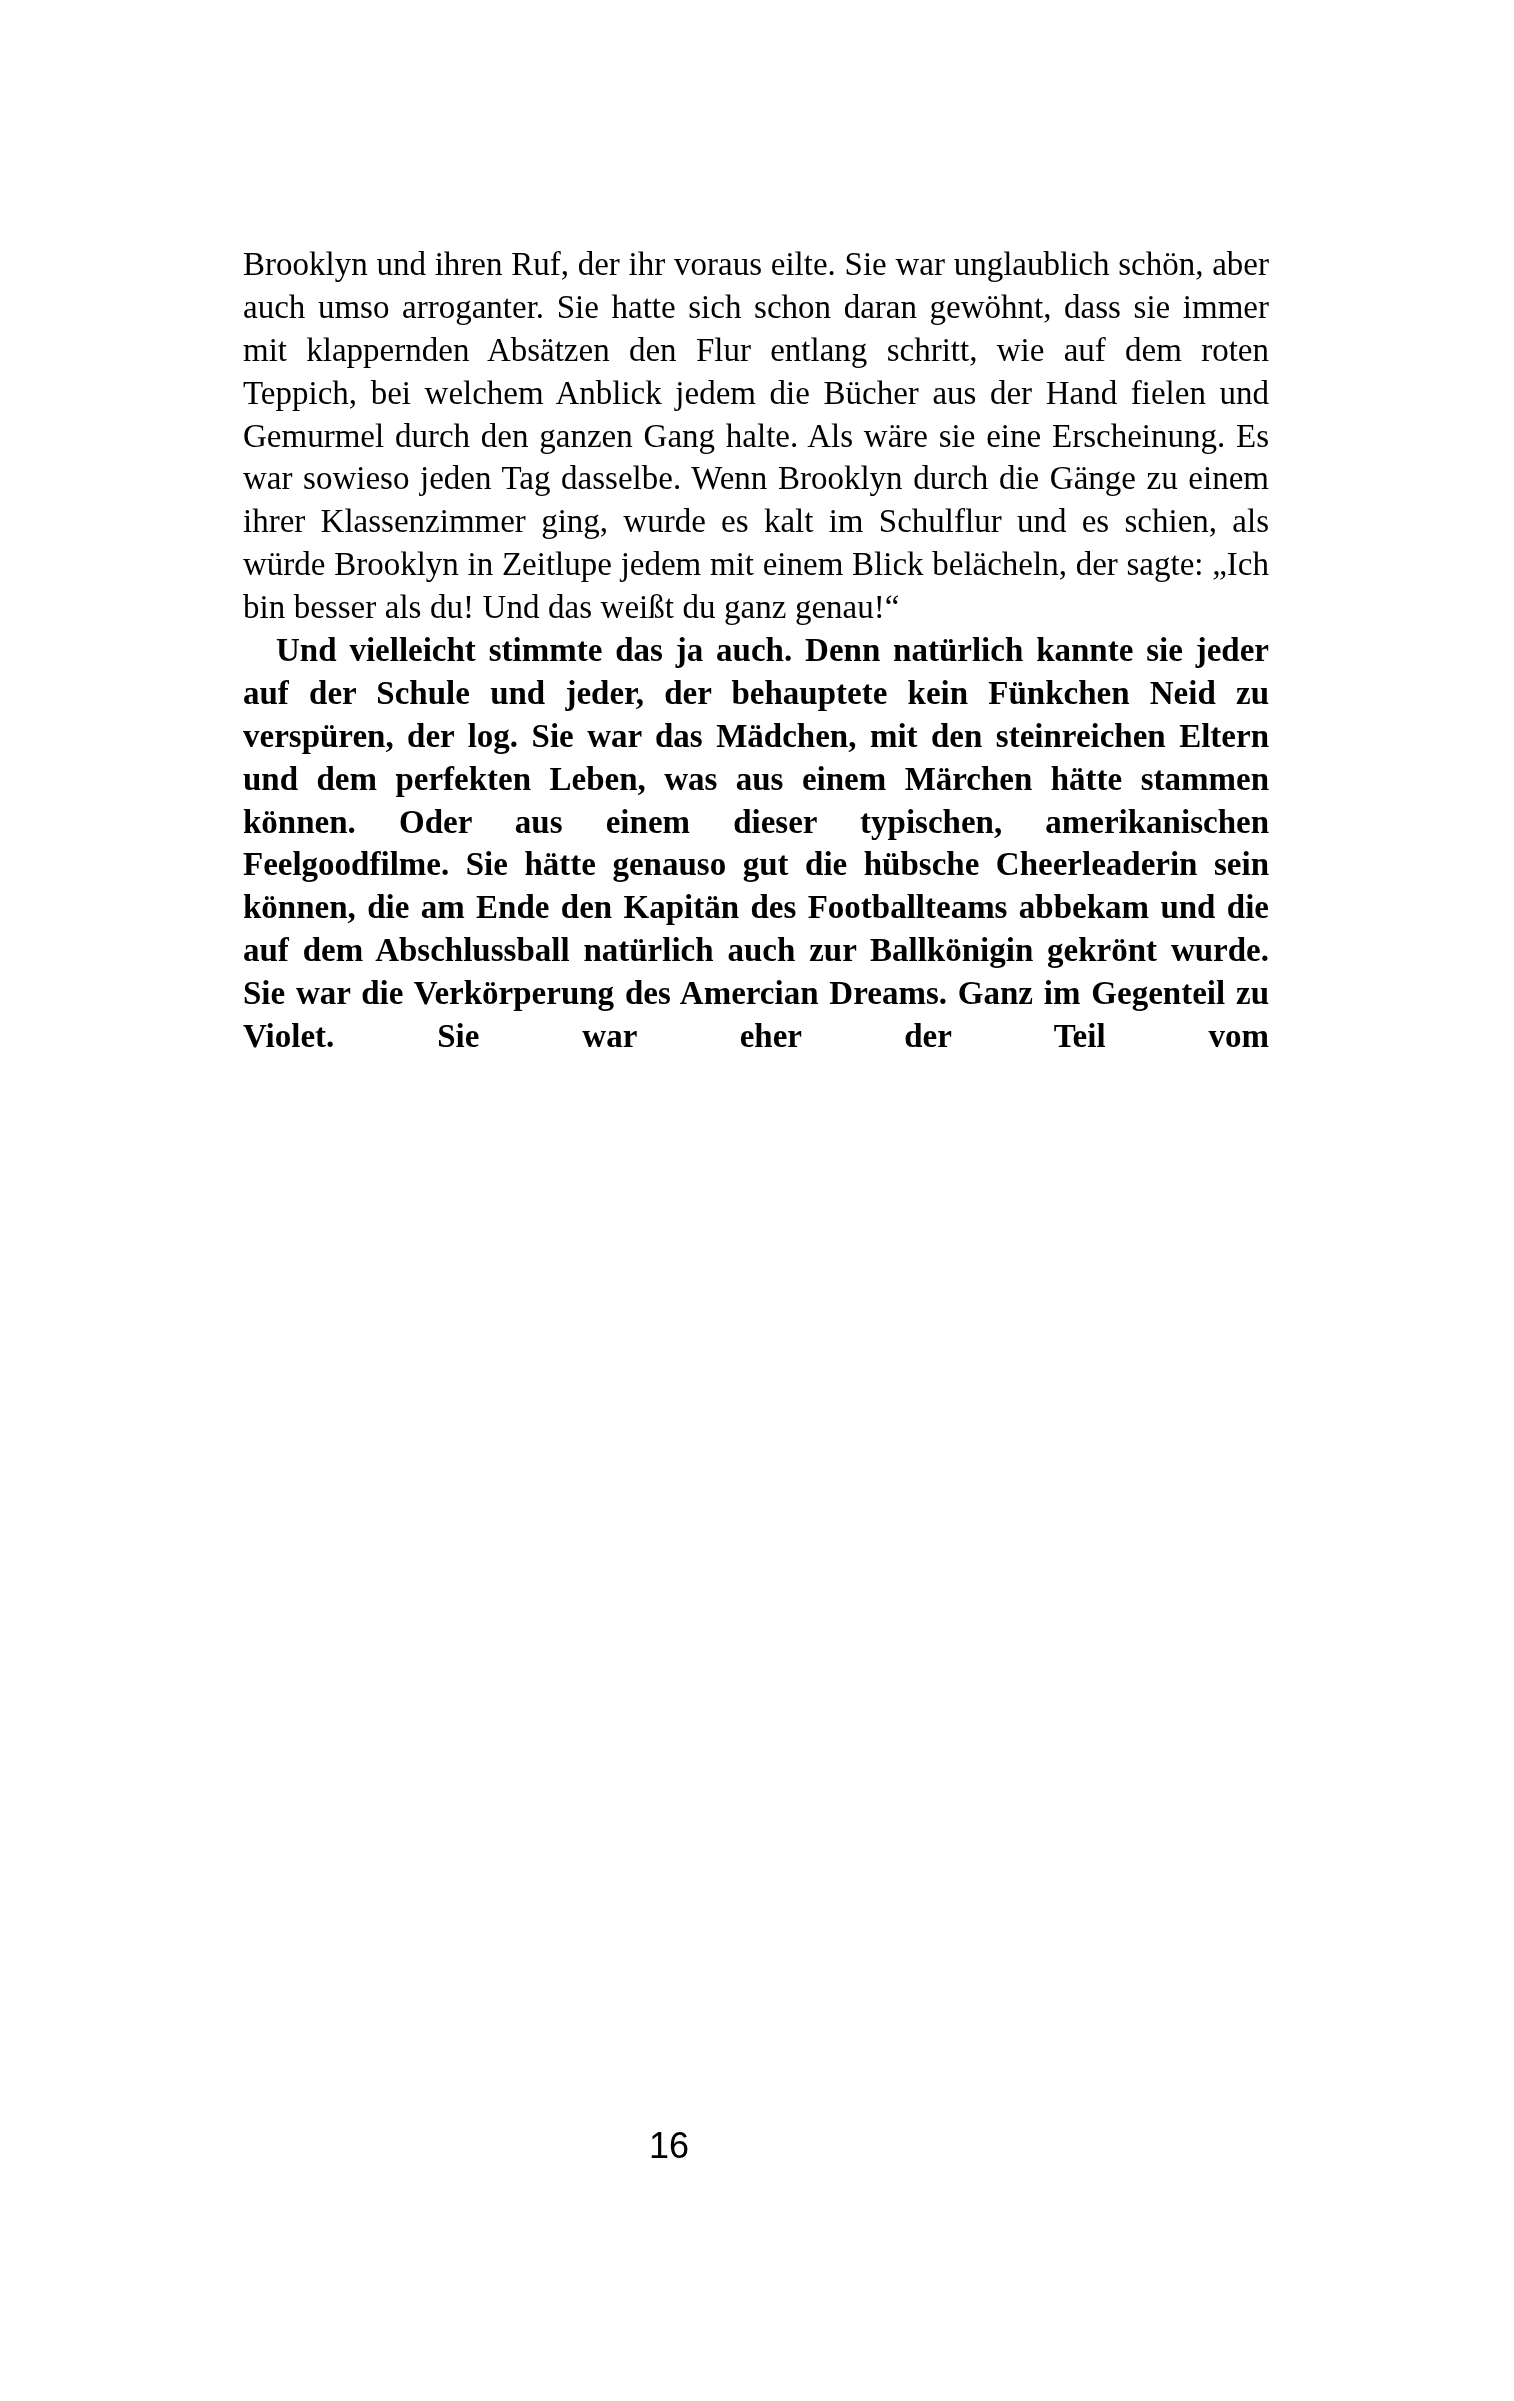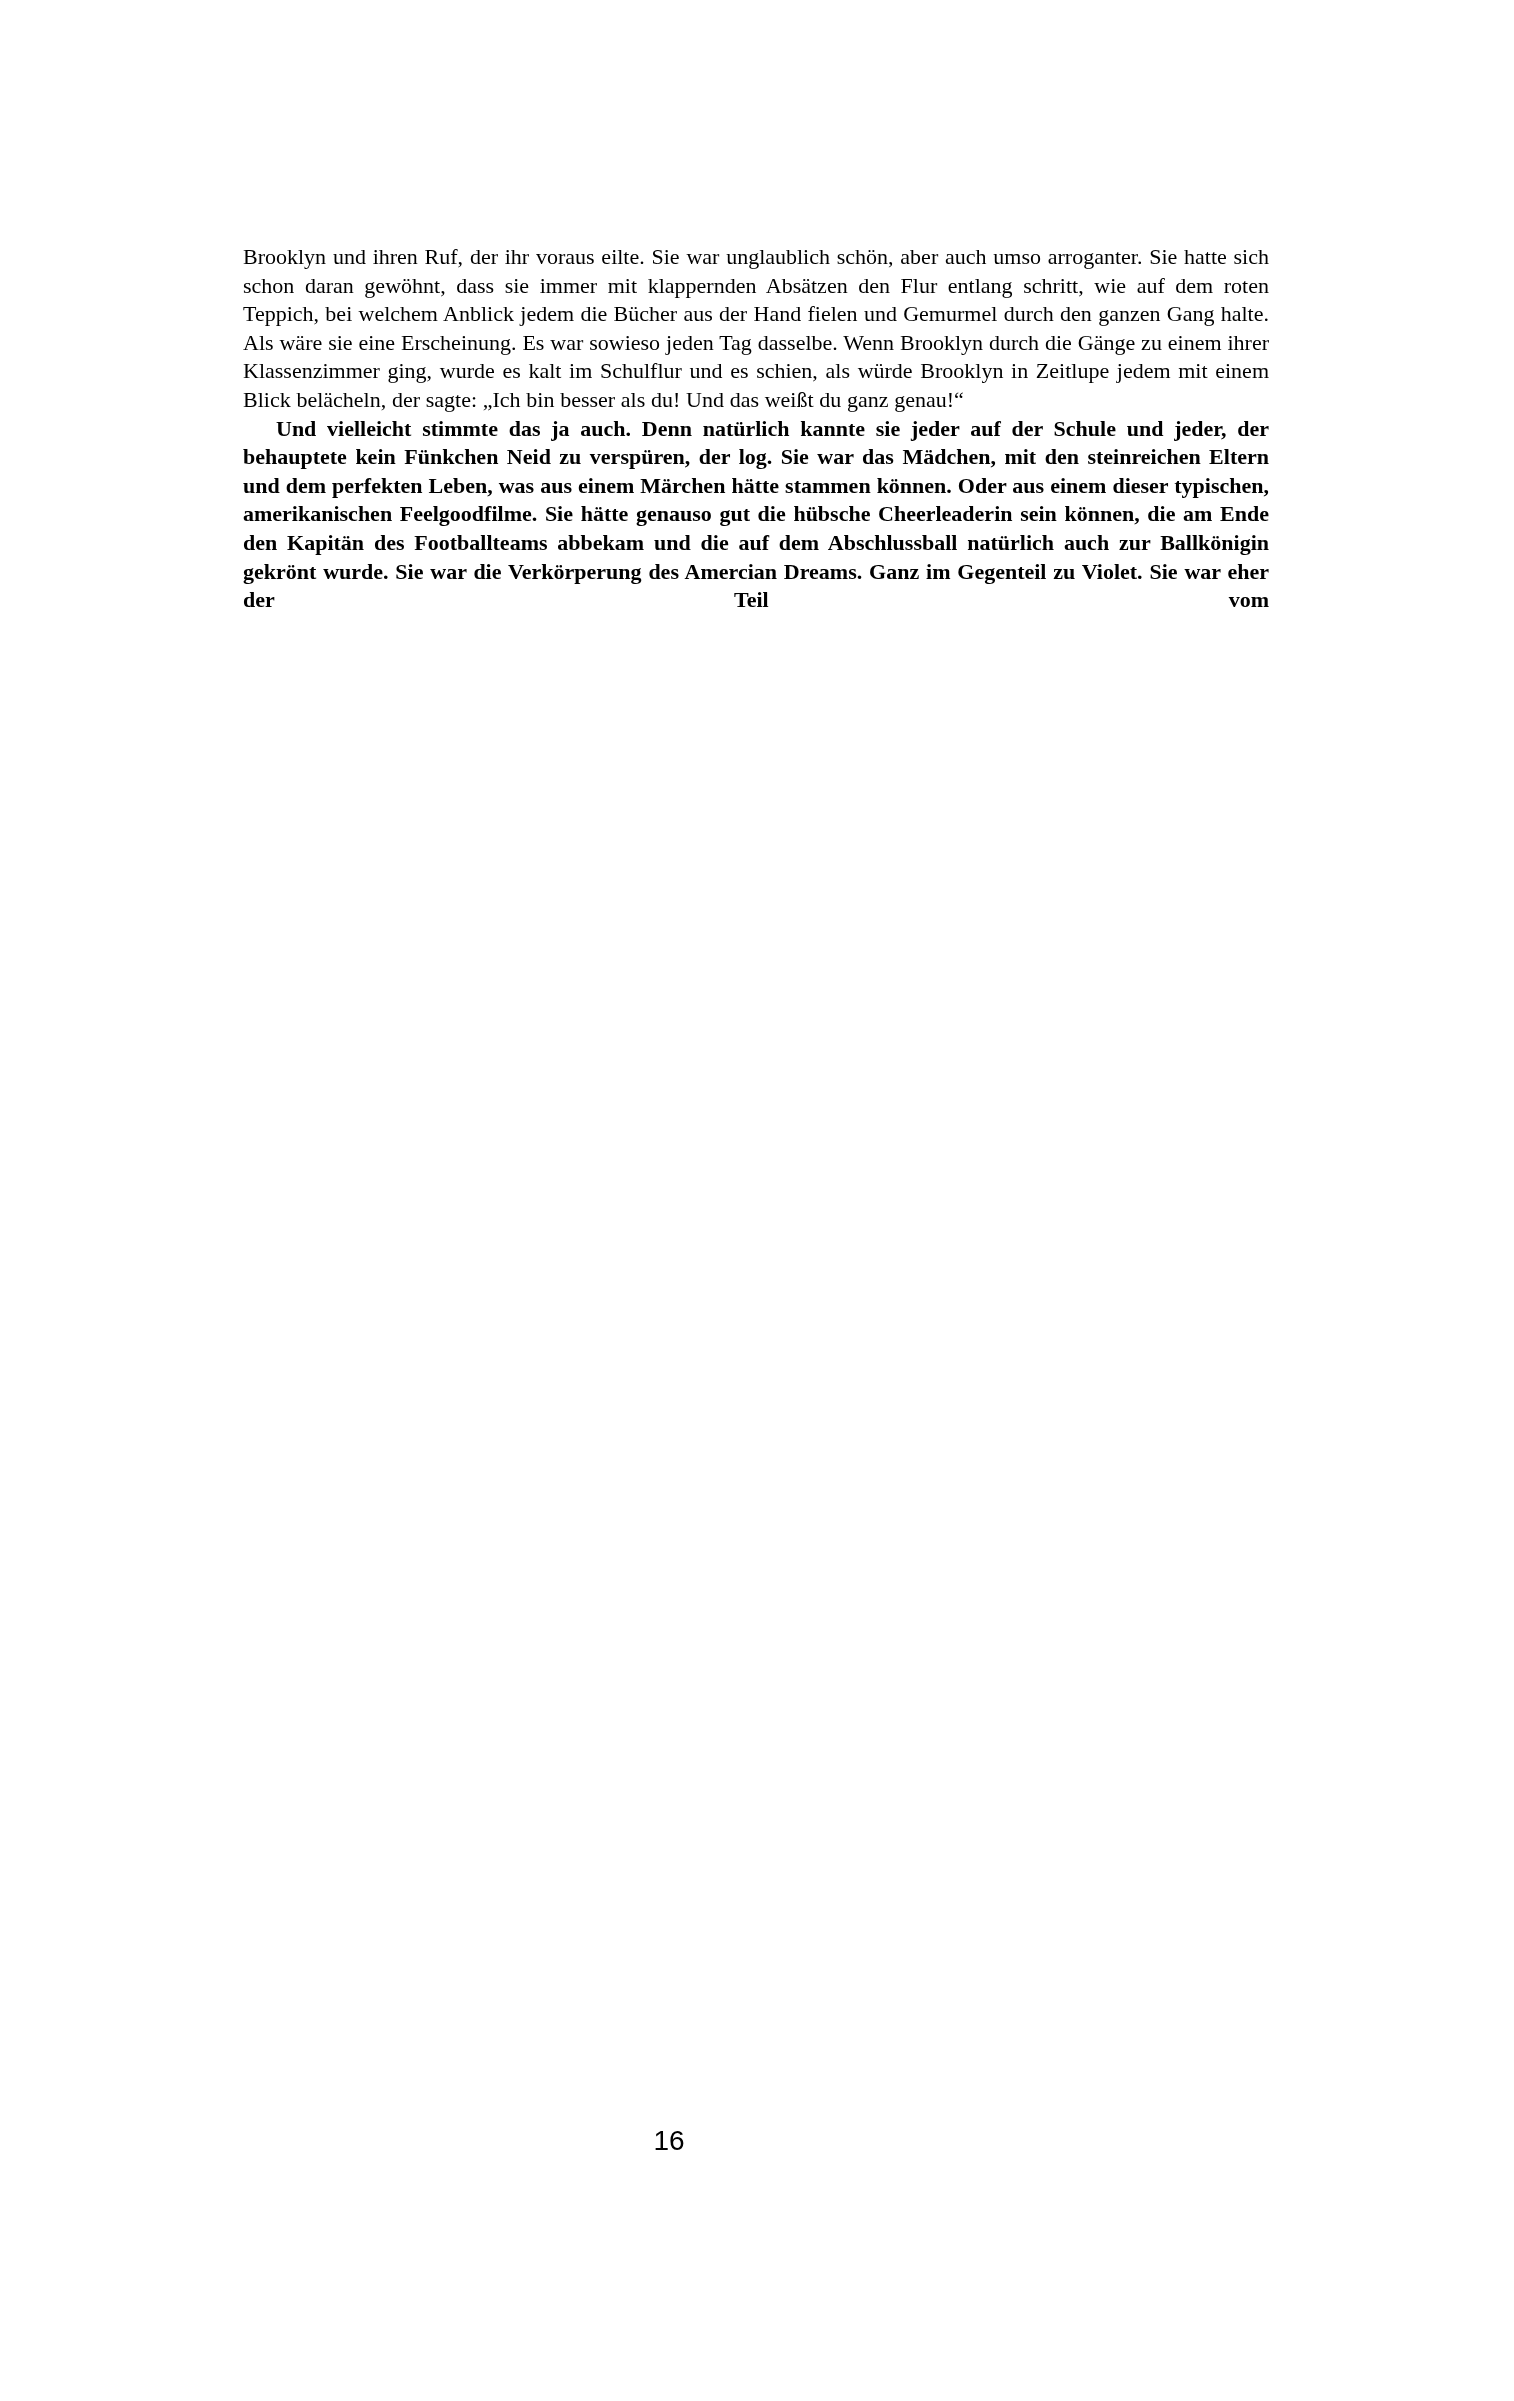--- a/index.html
+++ b/index.html
@@ -24,21 +24,21 @@
     background: #ffffff;
   }
   .text-column {
     position: absolute;
     left: 243px;
     top: 243px;
     width: 1026px;
   }
   p.body-par {
     margin: 0;
-    font-size: 22px;
+    font-size: 33px;
     line-height: 1.30;
     text-align: justify;
     text-justify: inter-word;
     -webkit-hyphens: none;
     hyphens: none;
     word-spacing: 0.01em;
   }
   p.body-par.indent {
     text-indent: 33px;
     font-weight: bold;
@@ -47,21 +47,21 @@
   p.body-par.stretch-last {
     text-align-last: justify;
   }
   .page-number {
     position: absolute;
     left: 0;
     top: 2125px;
     width: 1338px;
     text-align: center;
     font-family: "Liberation Sans", sans-serif;
-    font-size: 28px;
+    font-size: 36px;
     color: #000000;
   }
 </style>
 </head>
 <body>
 
 <div class="page">
 
   <div class="text-column">
     <p class="body-par">Brooklyn und ihren Ruf, der ihr voraus eilte. Sie war unglaublich schön, aber auch umso arroganter. Sie hatte sich schon daran gewöhnt, dass sie immer mit klappernden Absätzen den Flur entlang schritt, wie auf dem roten Teppich, bei welchem Anblick jedem die Bücher aus der Hand fielen und Gemurmel durch den ganzen Gang halte. Als wäre sie eine Erscheinung. Es war sowieso jeden Tag dasselbe. Wenn Brooklyn durch die Gänge zu einem ihrer Klassenzimmer ging, wurde es kalt im Schulflur und es schien, als würde Brooklyn in Zeitlupe jedem mit einem Blick belächeln, der sagte: „Ich bin besser als du! Und das weißt du ganz genau!“</p>

